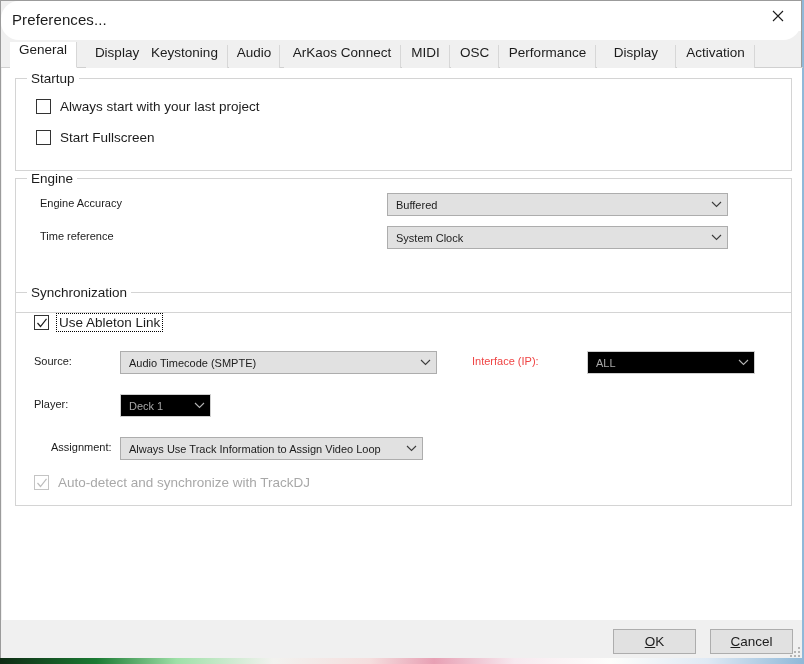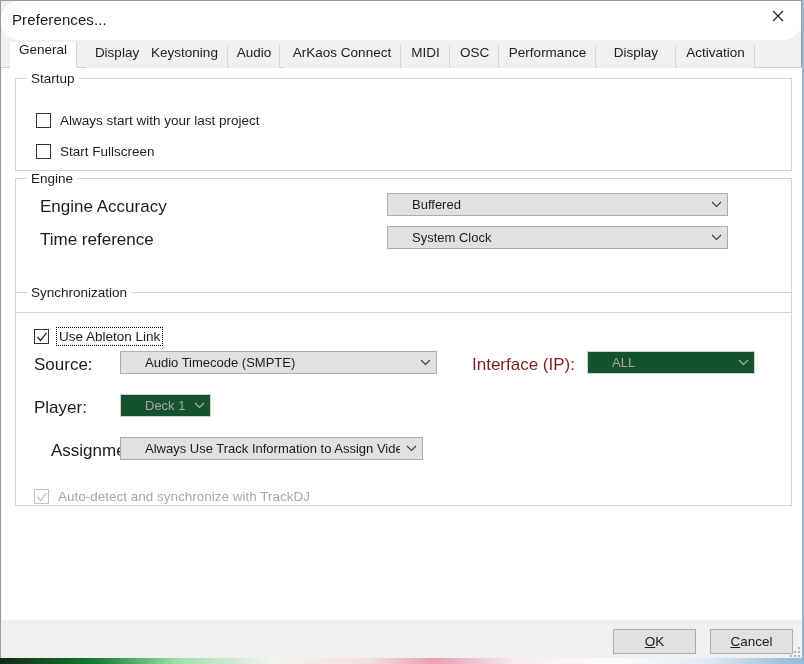--- a/index.html
+++ b/index.html
@@ -128,33 +128,32 @@
     white-space: nowrap;
   }
 
   #group-startup { left: 13px; top: 10px; width: 777px; height: 93px; }
   #group-engine  { left: 13px; top: 110px; width: 777px; height: 135px; }
   #group-sync    { left: 13px; top: 224px; width: 777px; height: 214px; }
 
   
   .lbl {
     position: absolute;
-    font-size: 17px;
+    font-size: 11px;
     color: #1c1c1c;
     white-space: nowrap;
   }
-  .lbl.disabled { color: #7f1d1d; }
+  .lbl.disabled { color: #ef4444; }
 
   
   .cbrow {
     position: absolute;
     display: flex;
     align-items: center;
     cursor: default;
-    margin-top: 14px;
   }
   .cbox {
     width: 15px;
     height: 15px;
     box-sizing: border-box;
     border: 1px solid #333333;
     background: #ffffff;
     flex: 0 0 auto;
     position: relative;
   }
@@ -177,27 +176,27 @@
   .combo {
     position: absolute;
     box-sizing: border-box;
     background: #e1e1e1;
     border: 1px solid #adadad;
     display: flex;
     align-items: center;
     cursor: default;
   }
   .combo.disabled {
-    background: #14532d;
+    background: #000000;
     border-color: #cfcfcf;
   }
   .combo .combo-text {
-    font-size: 13px;
-    color: #1c1c1c;
-    padding-left: 24px;
+    font-size: 11px;
+    color: #1c1c1c;
+    padding-left: 8px;
     white-space: nowrap;
     overflow: hidden;
     flex: 1 1 auto;
   }
   .combo.disabled .combo-text { color: #a8a8a8; }
   .combo .combo-arrow {
     flex: 0 0 auto;
     width: 22px;
     display: flex;
     align-items: center;

